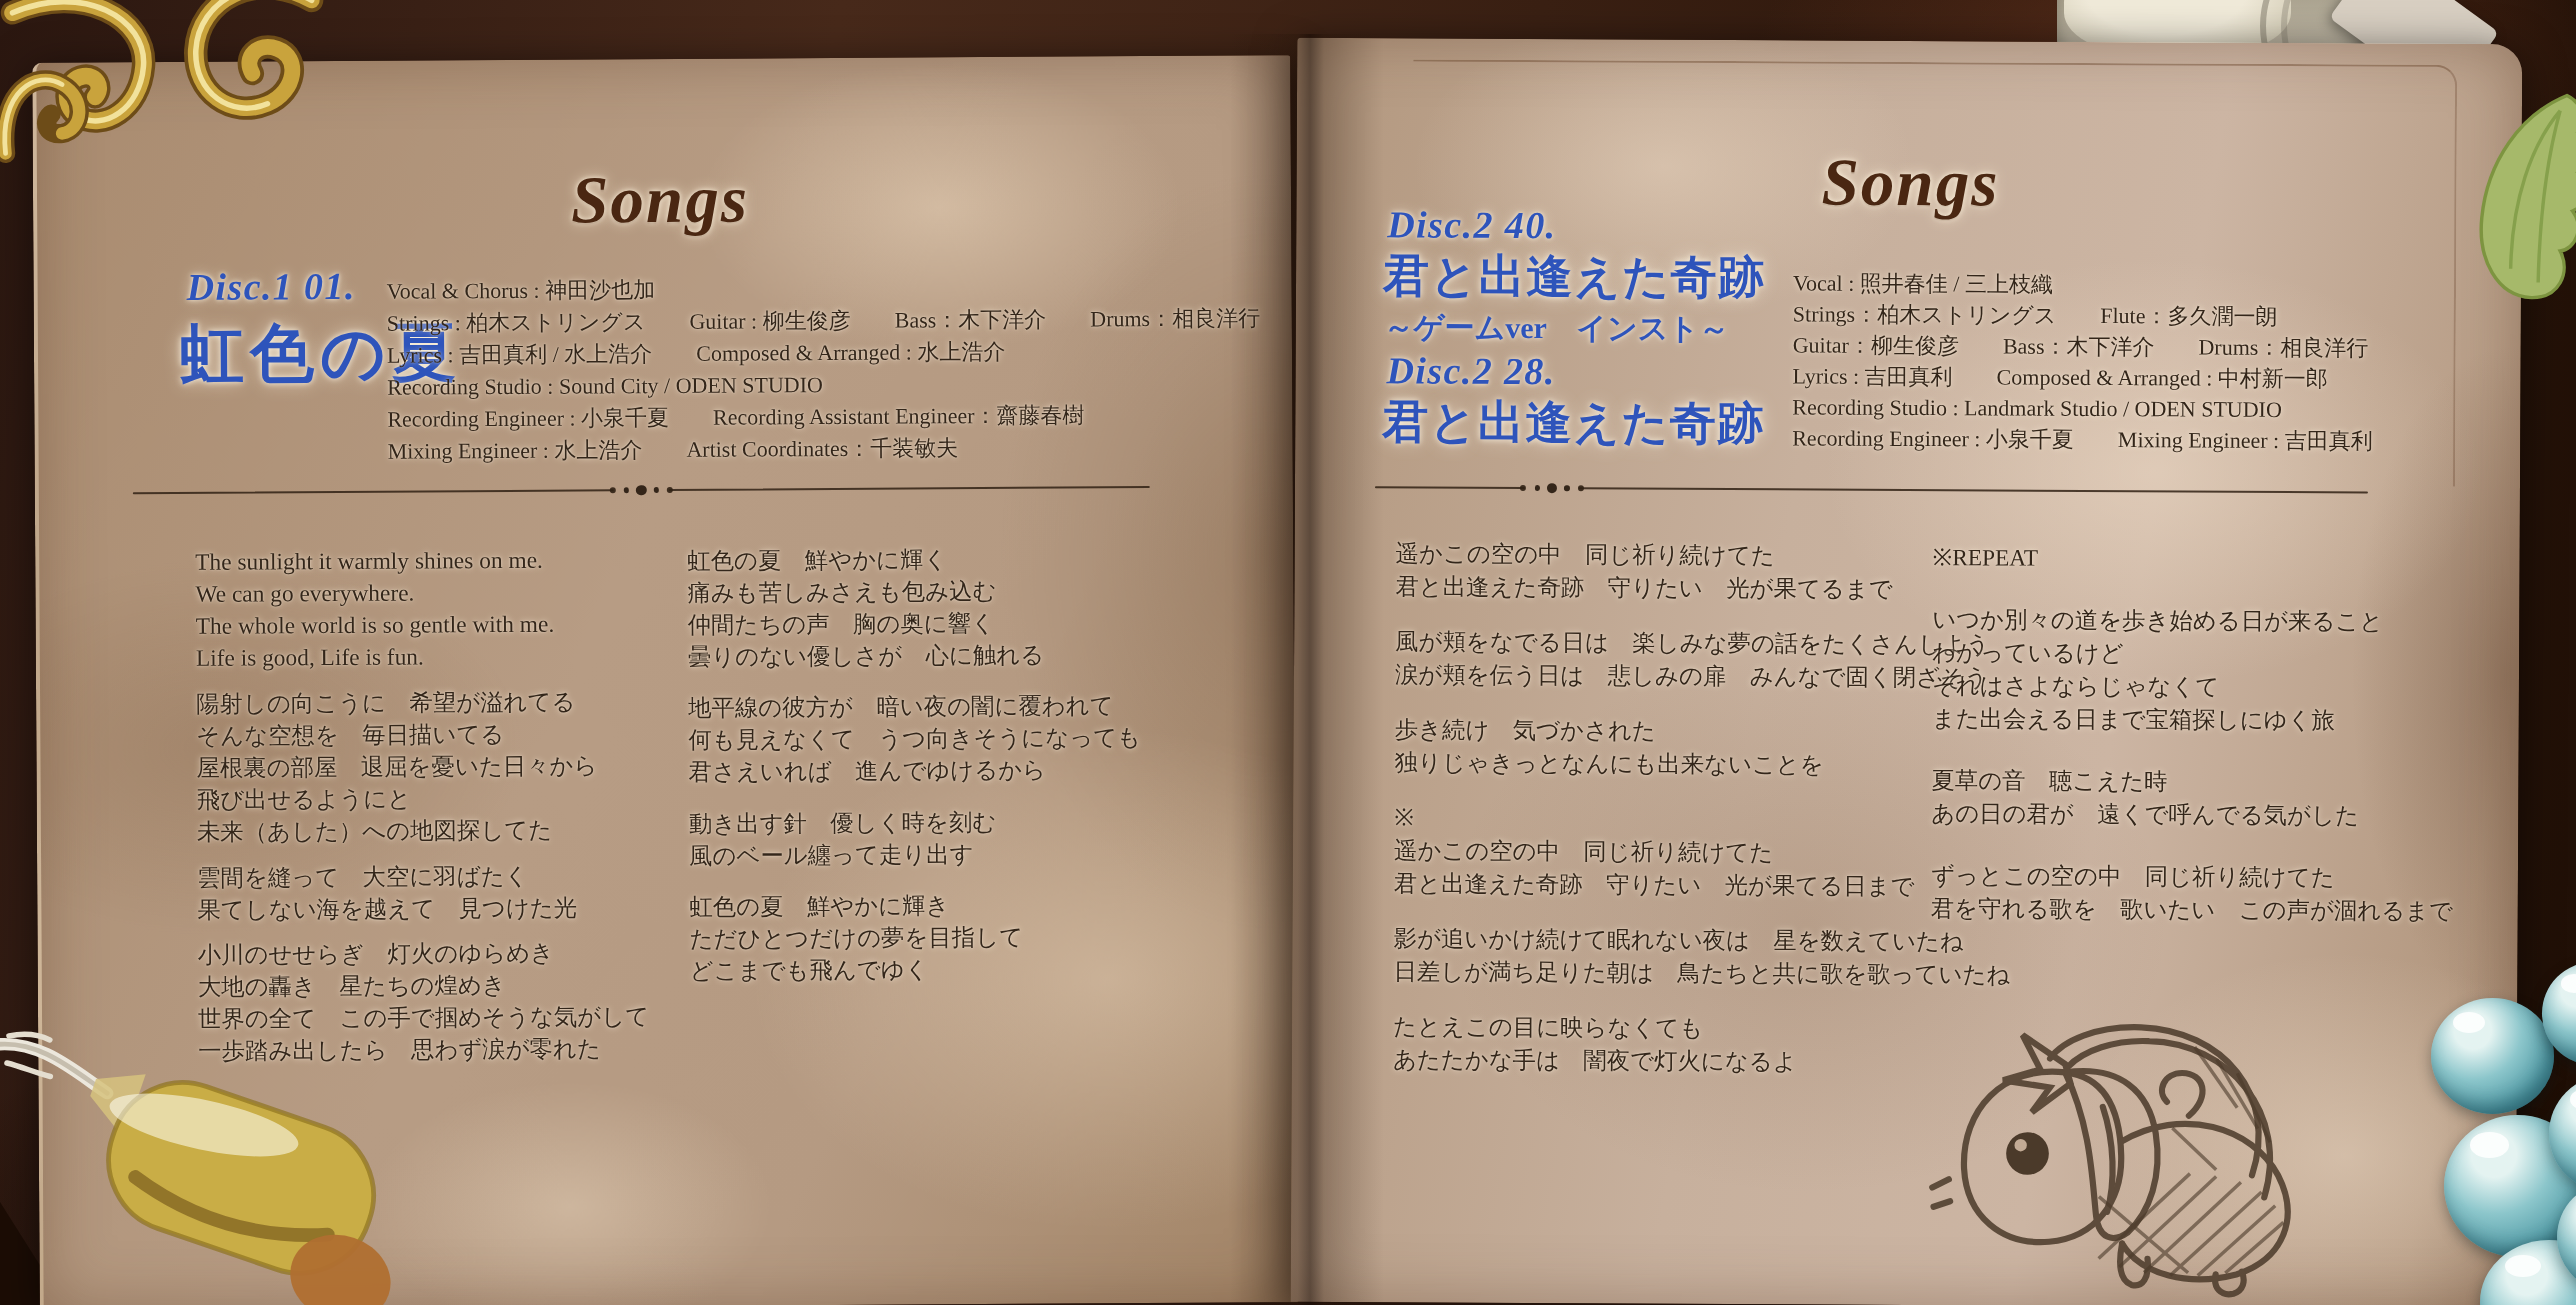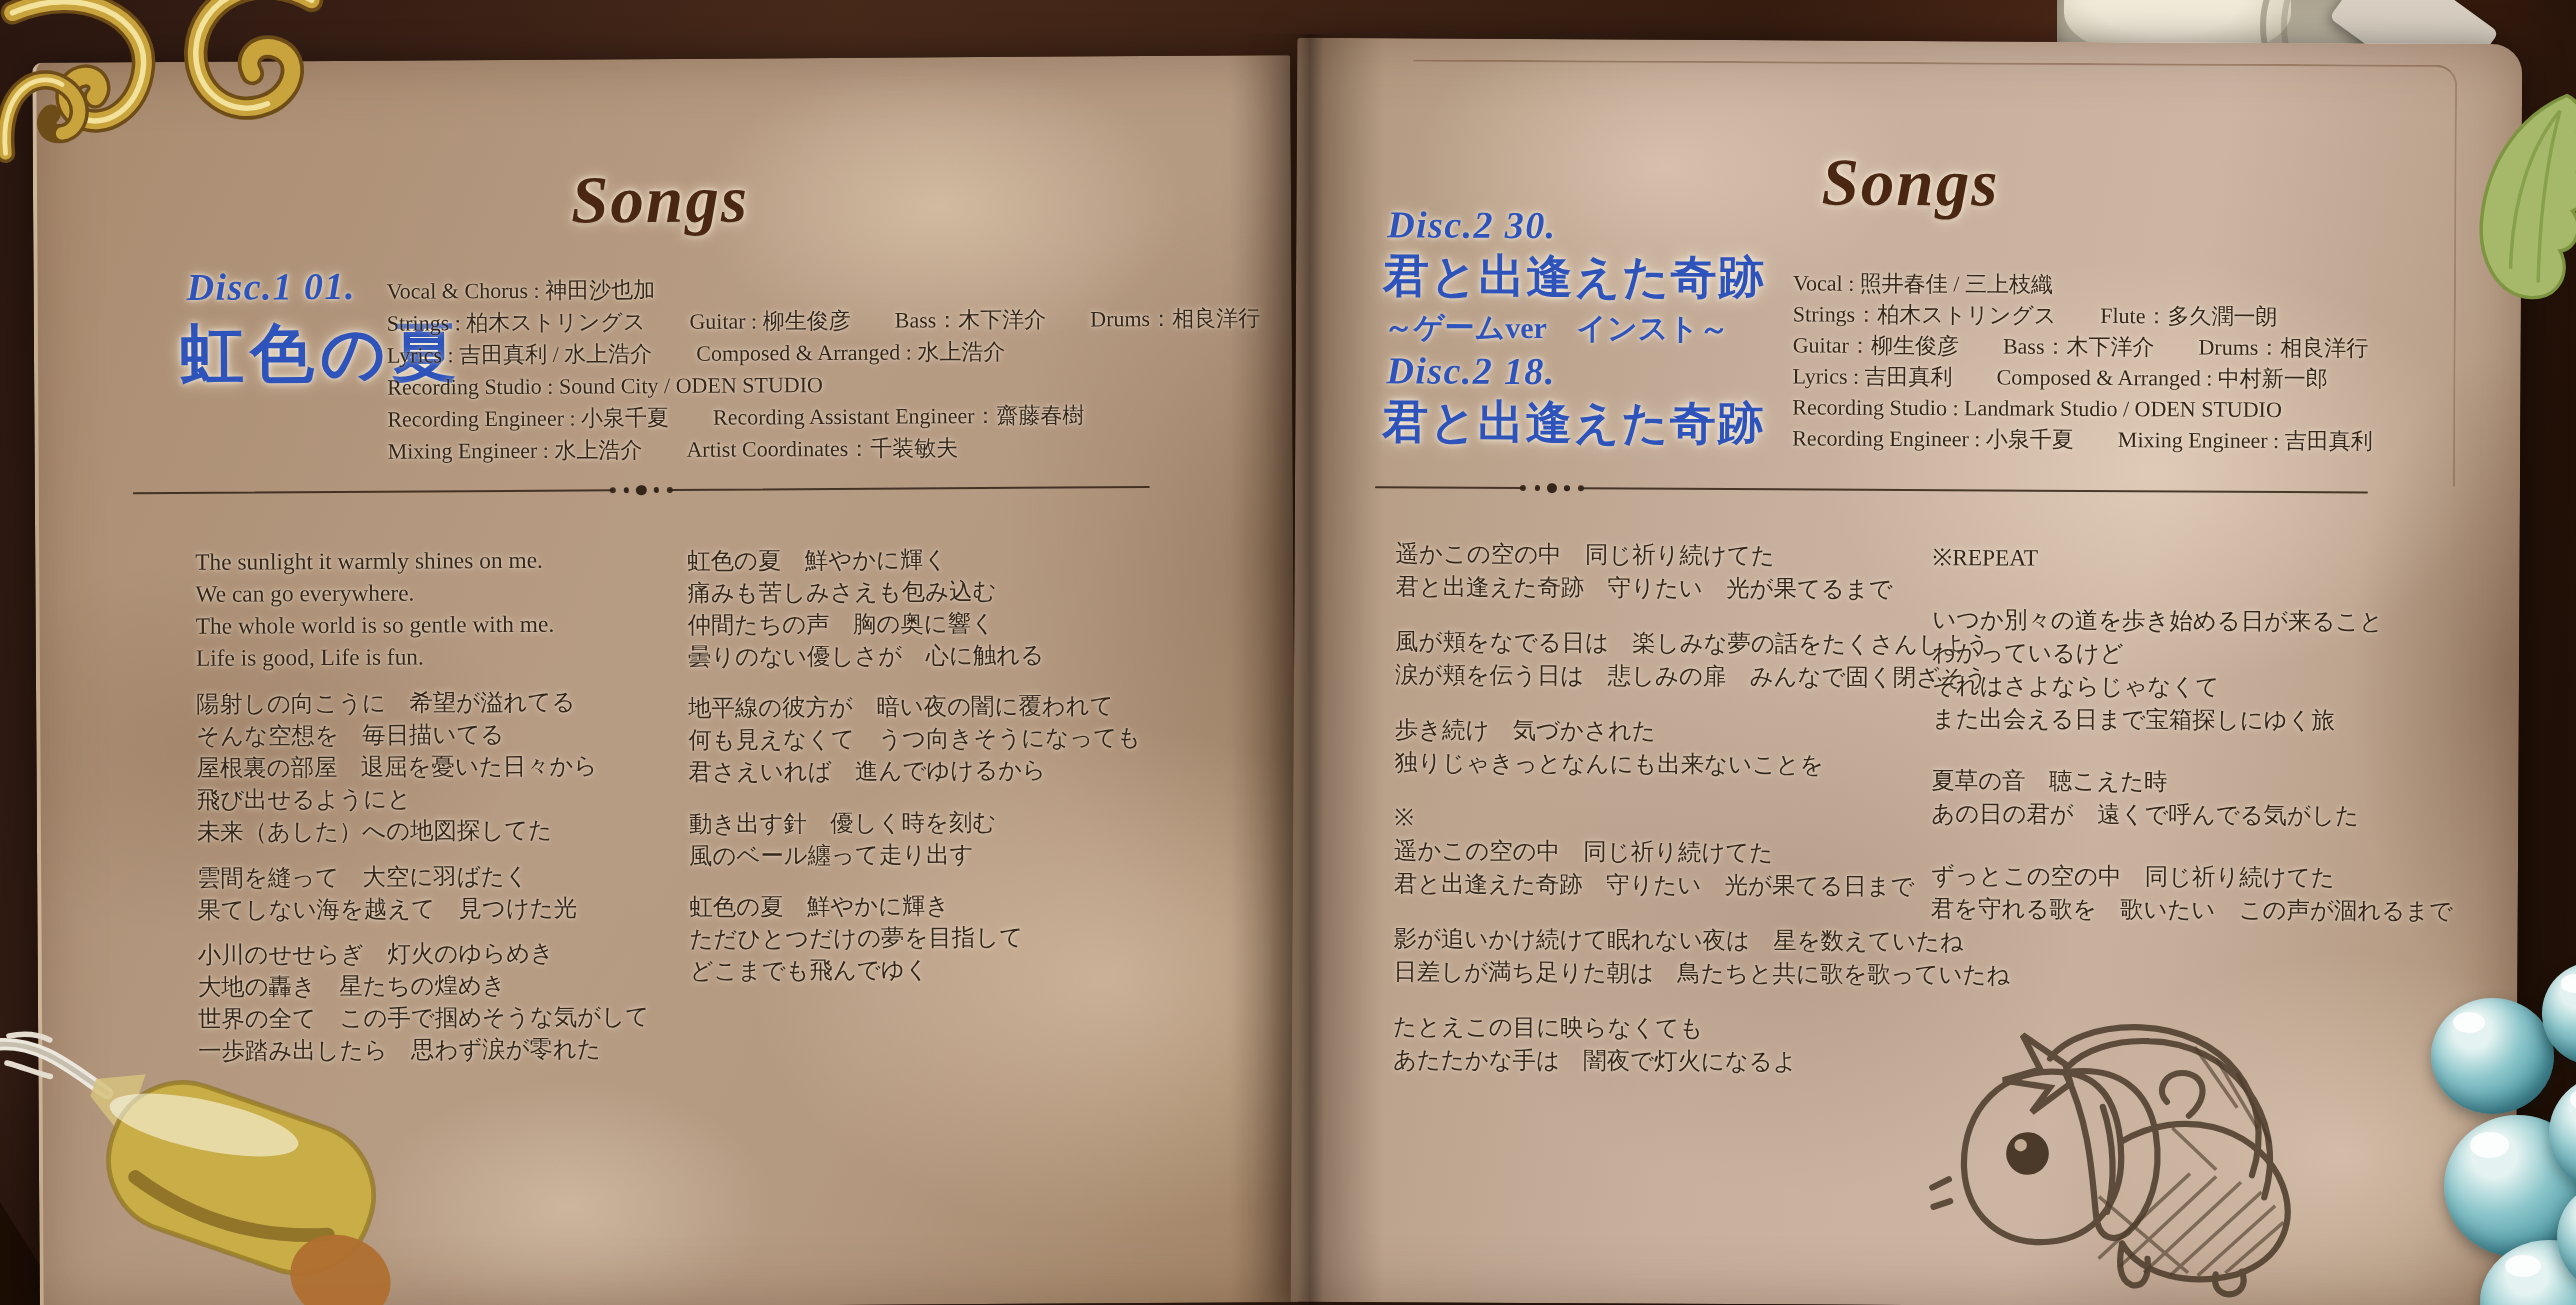--- a/index.html
+++ b/index.html
@@ -201,24 +201,24 @@
         <div class="row">ただひとつだけの夢を目指して</div>
         <div class="row">どこまでも飛んでゆく</div>
       </div>
   </div>
 
   <div class="page page-right" style="z-index:2">
     <div class="page-edge-line"></div>
 
     <div class="songs-heading" style="left:435px;top:103px;">Songs</div>
 
-    <div class="disc-label" style="left:91px;top:164px;">Disc.2 30.</div>
+    <div class="disc-label" style="left:91px;top:164px;">Disc.2 40.</div>
     <div class="song-title title-lg" style="left:87px;top:207px;">君と出逢えた奇跡</div>
     <div class="song-subtitle" style="left:88px;top:269px;">～ゲームver　インスト～</div>
-    <div class="disc-label" style="left:91px;top:310px;">Disc.2 18.</div>
+    <div class="disc-label" style="left:91px;top:310px;">Disc.2 28.</div>
     <div class="song-title title-lg" style="left:87px;top:353px;">君と出逢えた奇跡</div>
 
     <div class="credits credits-r ink" style="left:497px;top:227px;">
 
     <div class="row">Vocal : 照井春佳 / 三上枝織</div>
         <div class="row">Strings：柏木ストリングス　　Flute：多久潤一朗</div>
         <div class="row">Guitar：柳生俊彦　　Bass：木下洋介　　Drums：相良洋行</div>
         <div class="row">Lyrics : 吉田真利　　Composed &amp; Arranged : 中村新一郎</div>
         <div class="row">Recording Studio : Landmark Studio / ODEN STUDIO</div>
         <div class="row">Recording Engineer : 小泉千夏　　Mixing Engineer : 吉田真利</div>

